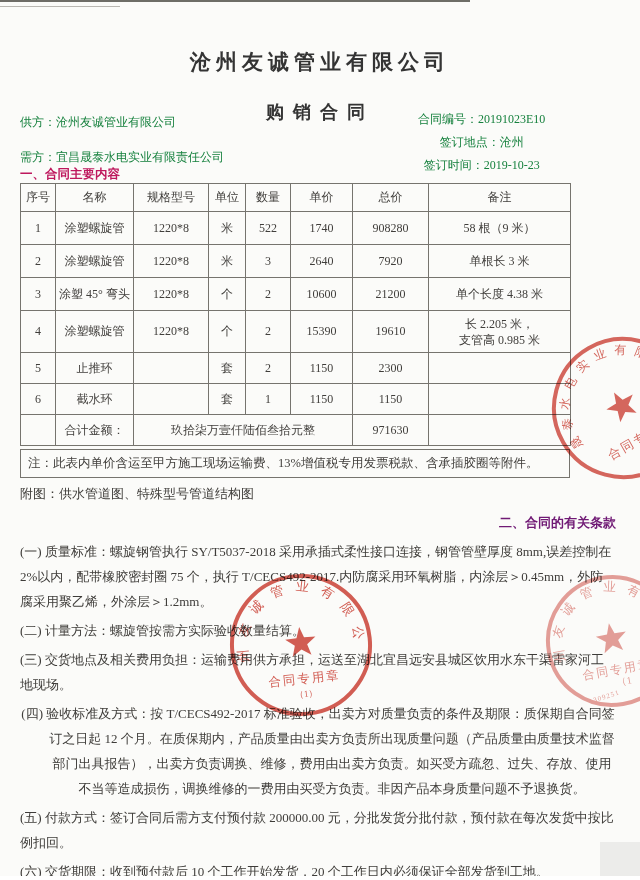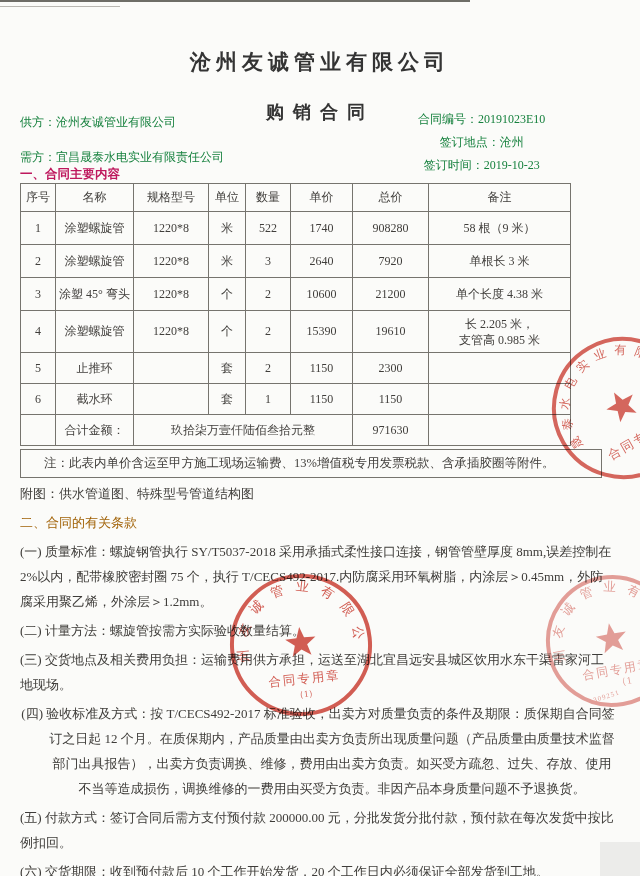--- a/index.html
+++ b/index.html
@@ -42,30 +42,30 @@
     font-weight:400;padding:1px 2px;overflow:hidden;
   }
   tr.row-h{height:28px;}
   tr.row-std{height:33px;}
   tr.row-tall{height:42px;}
   tr.row-short{height:31px;}
   td.remark{white-space:pre-line;line-height:16px;}
 
   .note-box{
     position:absolute;left:20px;top:449px;width:534px;
-    border:1px solid #76746e;padding:5px 23px;
+    border:1px solid #76746e;padding:5px 7px;
     font-size:12.5px;color:#403e3b;
   }
 
   .terms{
     position:absolute;left:20px;top:481px;width:596px;
     font-size:13px;line-height:25px;color:#3e3c39;
   }
   .terms p{margin:0 0 4px 0;}
-  .terms p.heading2{font-weight:400;color:#a16207;}
+  .terms p.heading2{font-weight:700;color:#701a75;text-align:right;}
   .terms p.hang{padding-left:28px;text-indent:-28px;text-align:center;}
 
   .seal{position:absolute;color:#ce4237;mix-blend-mode:multiply;pointer-events:none;}
   .seal text{fill:#ce4237;font-family:"Liberation Serif","DejaVu Serif",serif;}
   .seal-buyer{left:548px;top:333px;opacity:.8;}
   .seal-supplier-main{left:226px;top:570px;opacity:.85;}
   .seal-supplier-right{left:537px;top:566px;opacity:.5;}
 </style>
 </head>
 <body>

